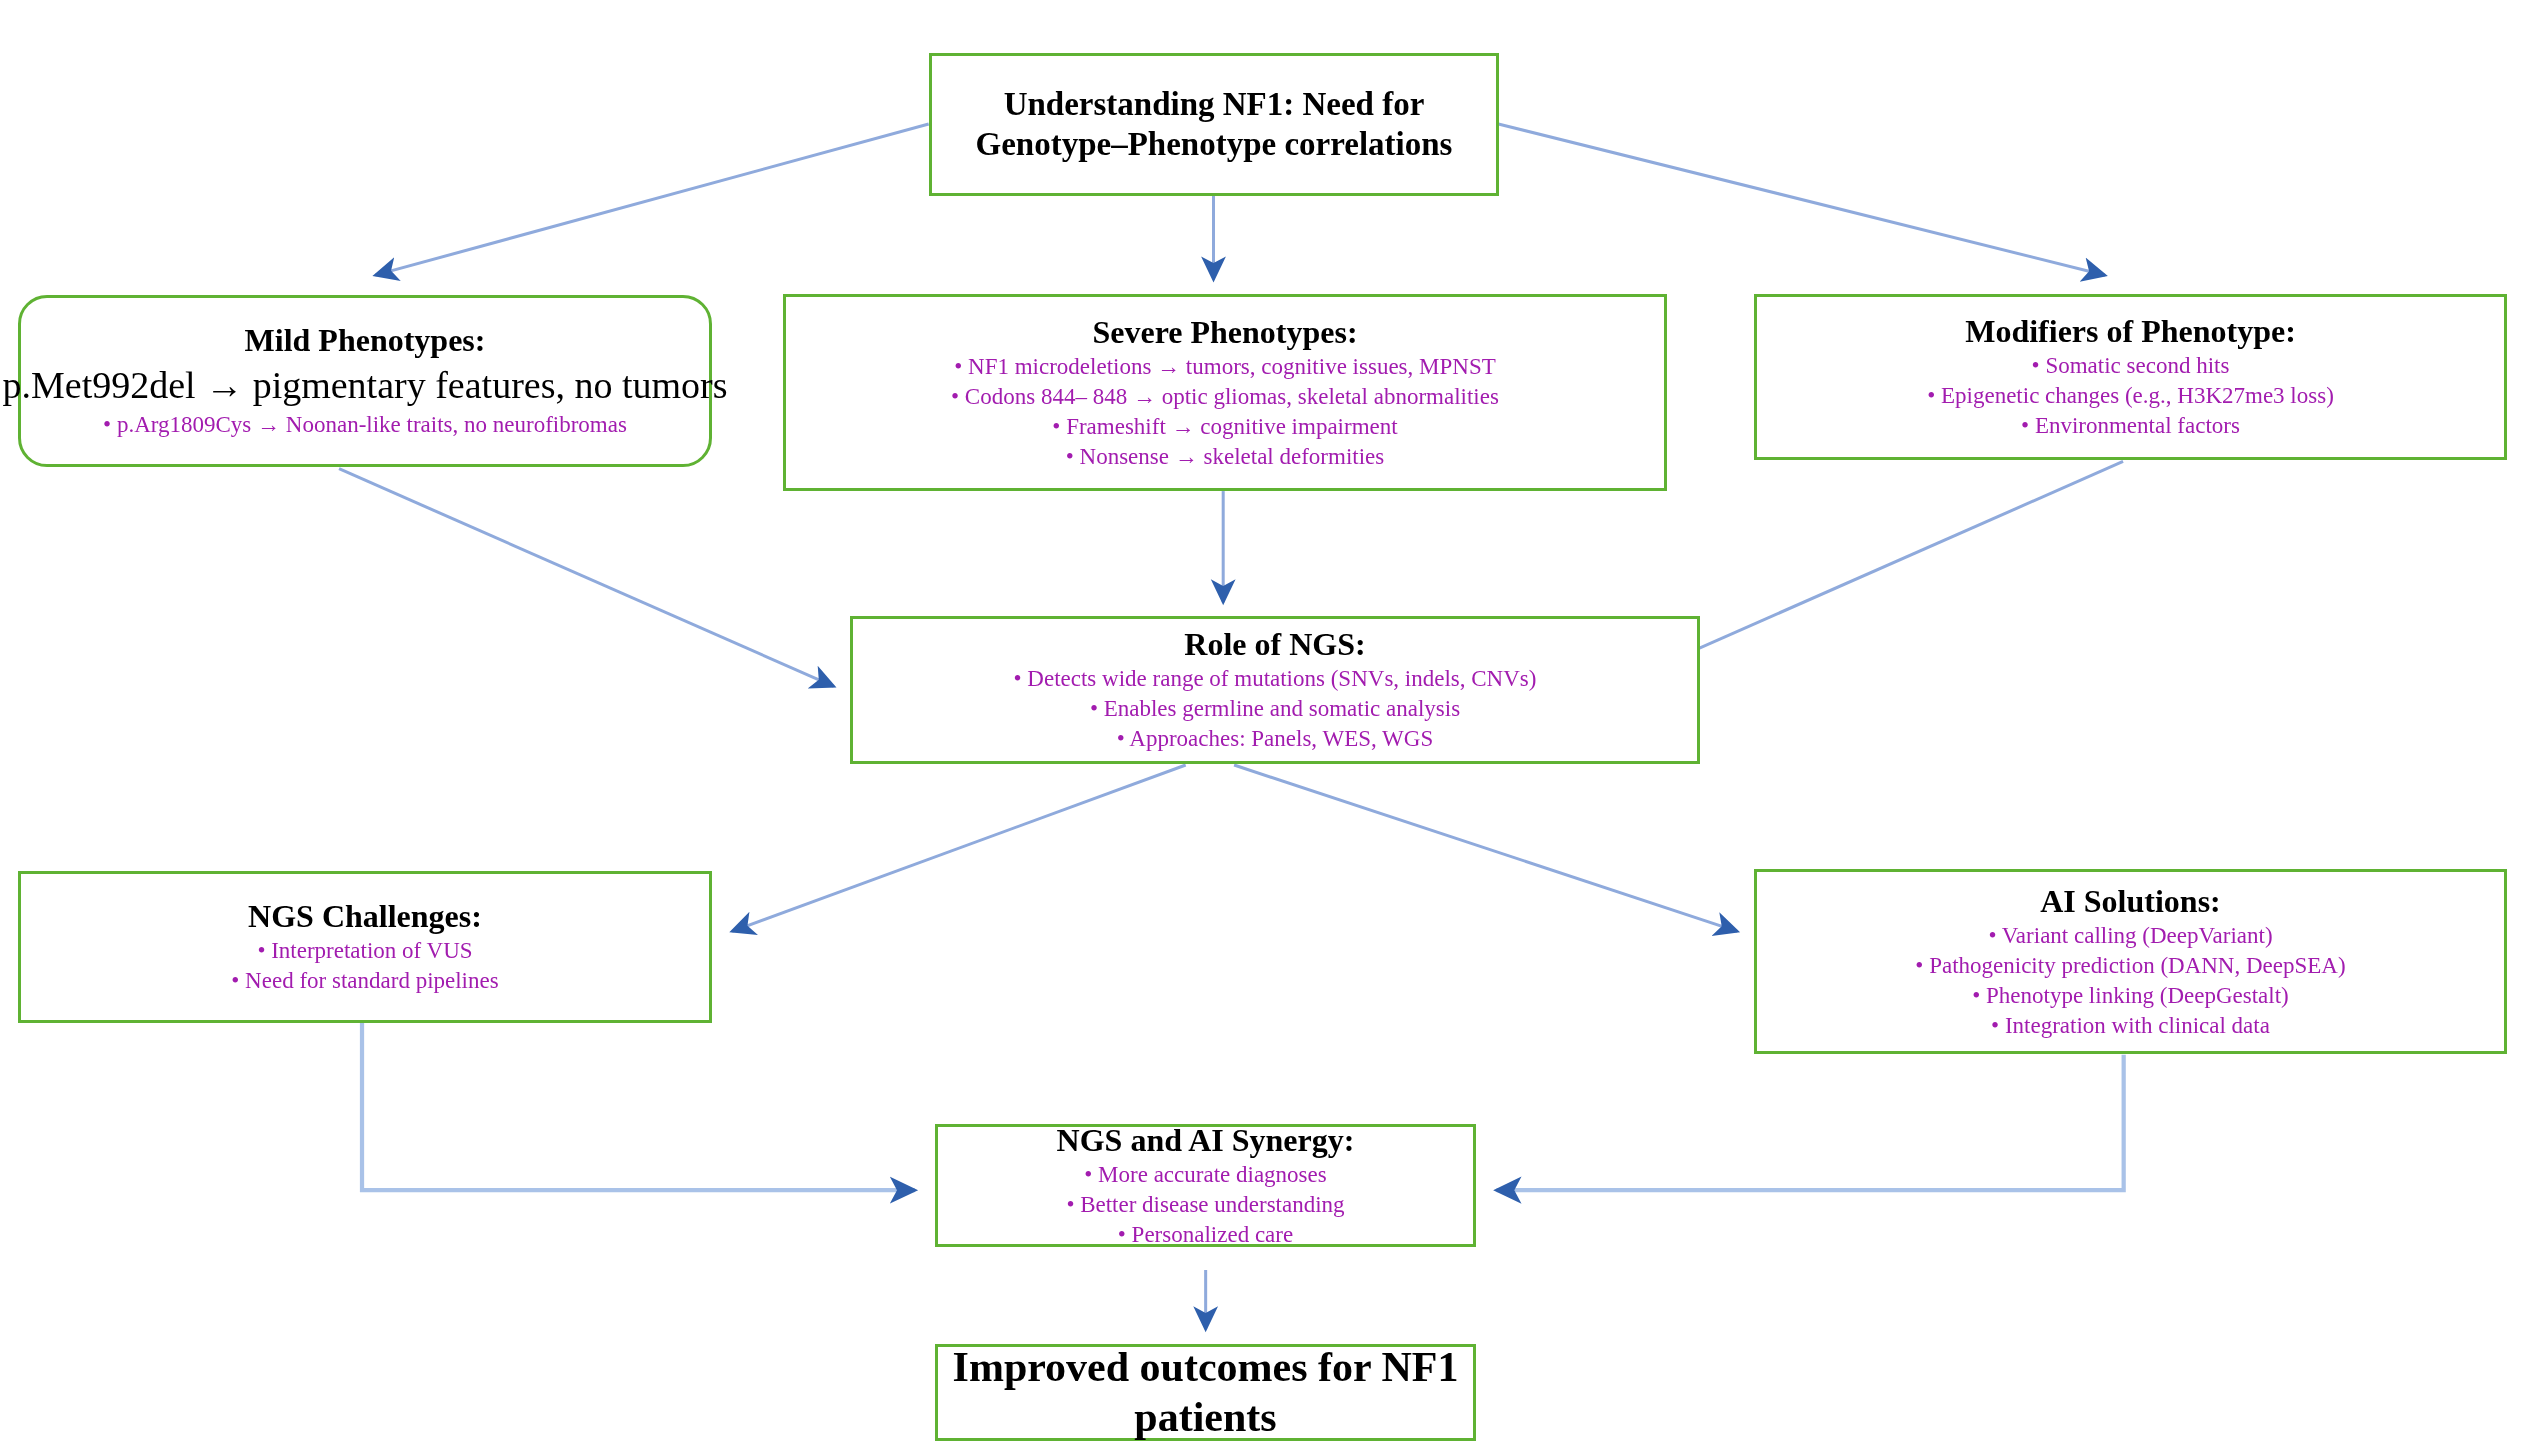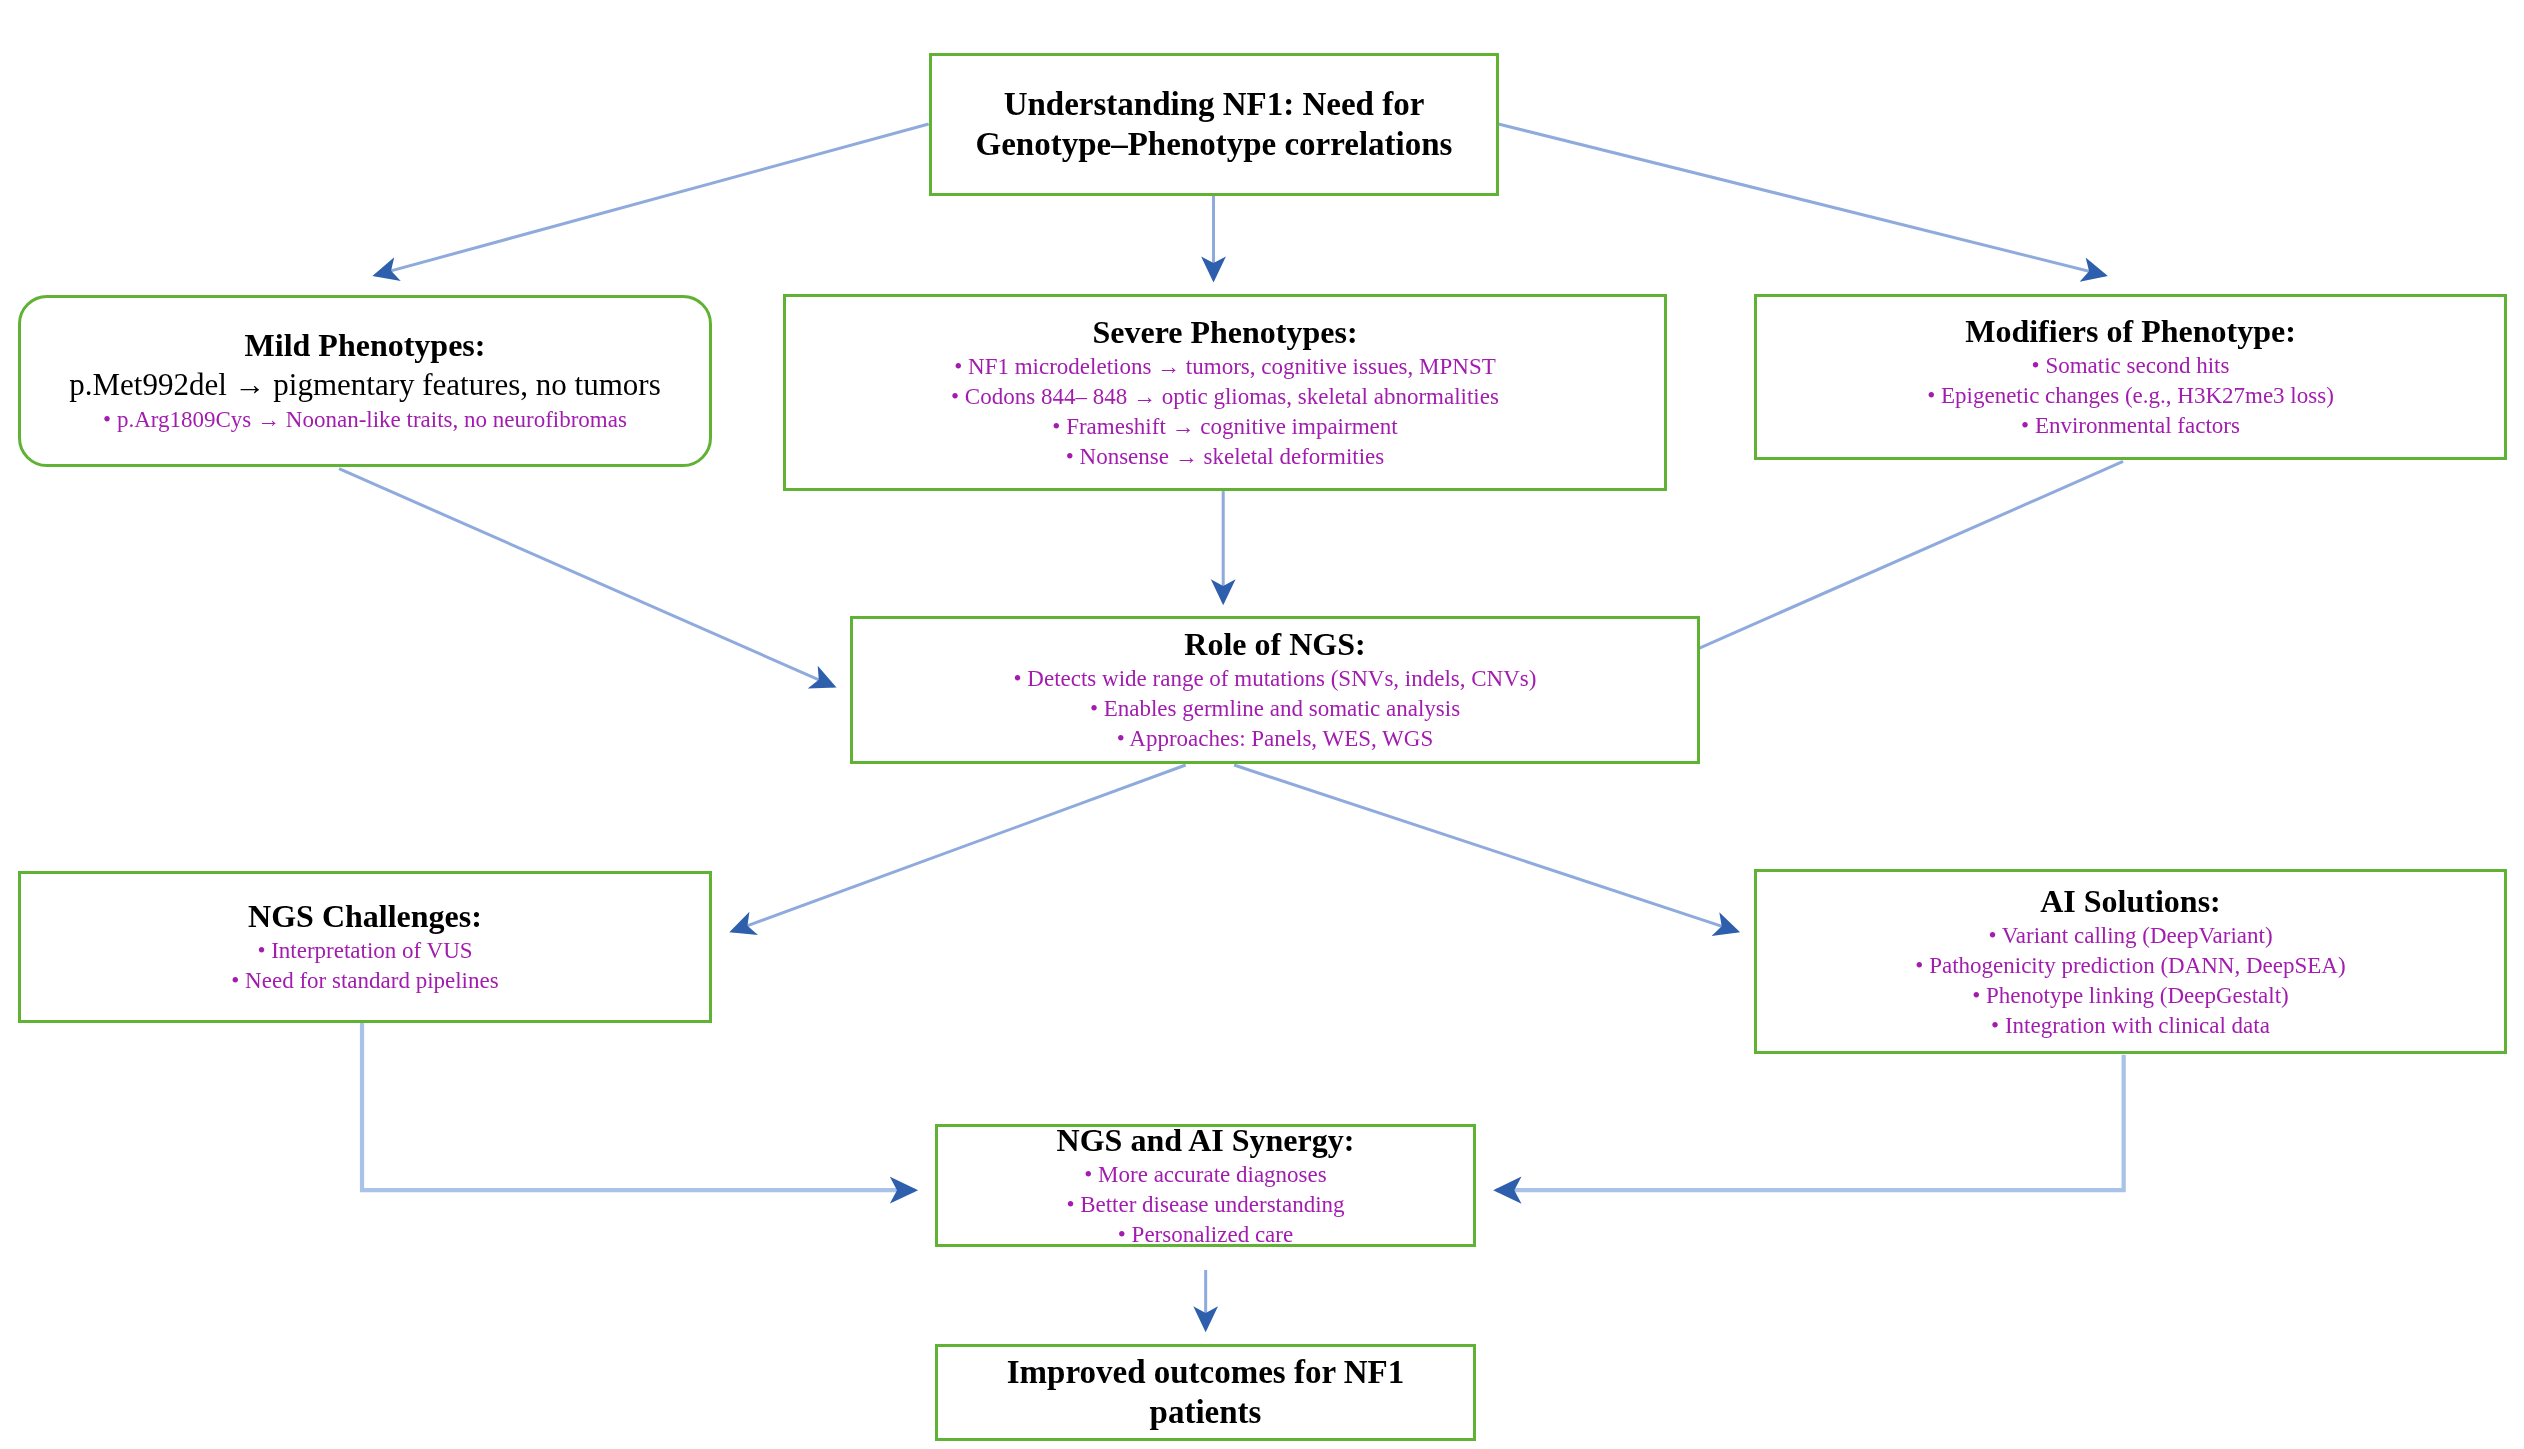--- a/index.html
+++ b/index.html
@@ -56,38 +56,38 @@
     padding: 0;
     width: 100%;
   }
   .node ul li {
     font-size: 23px;
     line-height: 1.30;
     color: #a21caf;
     white-space: nowrap;
   }
   .node .plainline {
-    font-size: 31px;
+    font-size: 38px;
     line-height: 1.30;
     color: #000000;
     white-space: nowrap;
   }
   
   #node-understanding { left: 929px; top: 53px;   width: 570px;  height: 143px; }
   #node-mild          { left: 18px;   top: 295px;  width: 694px; height: 172px; border-radius: 29px; }
   #node-severe        { left: 783px; top: 294px;  width: 884px; height: 197px; }
   #node-modifiers     { left: 1754px; top: 294px;  width: 753px; height: 166px; }
   #node-ngsrole       { left: 850px; top: 616px; width: 850px; height: 148px; }
   #node-challenges    { left: 18px;   top: 871px; width: 694px; height: 152px; }
   #node-ai            { left: 1754px; top: 869px; width: 753px; height: 185px; }
   #node-synergy       { left: 935px; top: 1124px; width: 541px;  height: 123px; }
   #node-outcome       { left: 935px; top: 1344px; width: 541px;  height: 97px; }
 
   #node-understanding .title { font-size: 33px; }
-  #node-outcome .title { font-size: 33px; }
+  #node-outcome .title { font-size: 42px; }
 </style>
 </head>
 <body>
 
 <div id="canvas" style="background: rgb(255, 255, 255);">
 
   <svg id="wires" viewBox="0 0 4174 2396" xmlns="http://www.w3.org/2000/svg">
     <defs>
       <marker id="ah" markerWidth="9" markerHeight="9" refX="7.6" refY="4.5" orient="auto" markerUnits="strokeWidth">
         <path d="M0,0.4 L8.6,4.5 L0,8.6 L2.2,4.5 Z" fill="#2E5FAC"></path>

